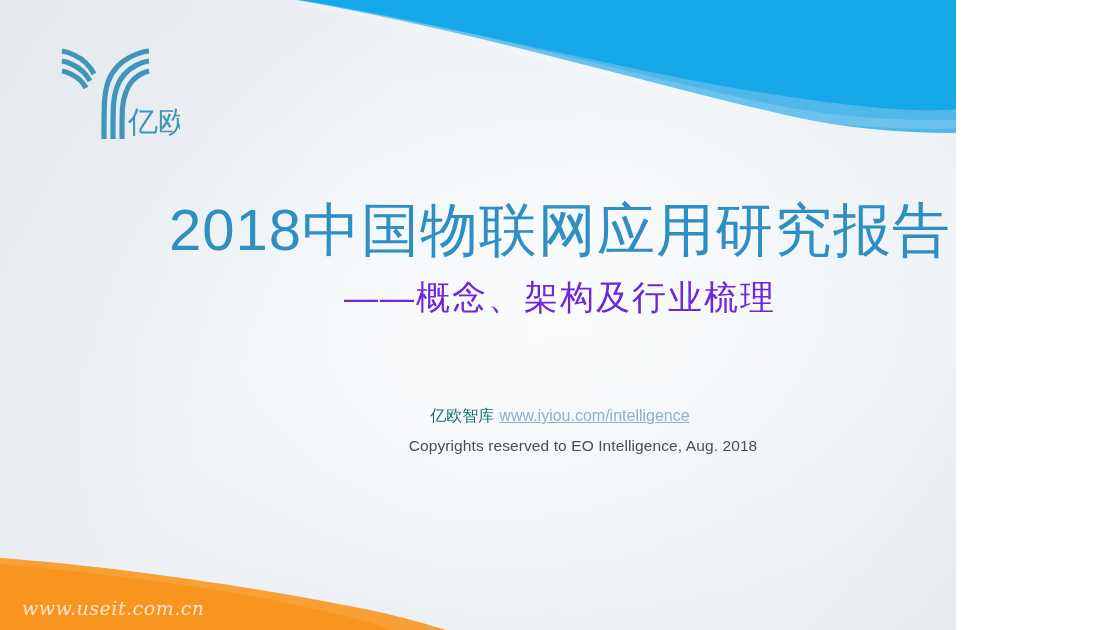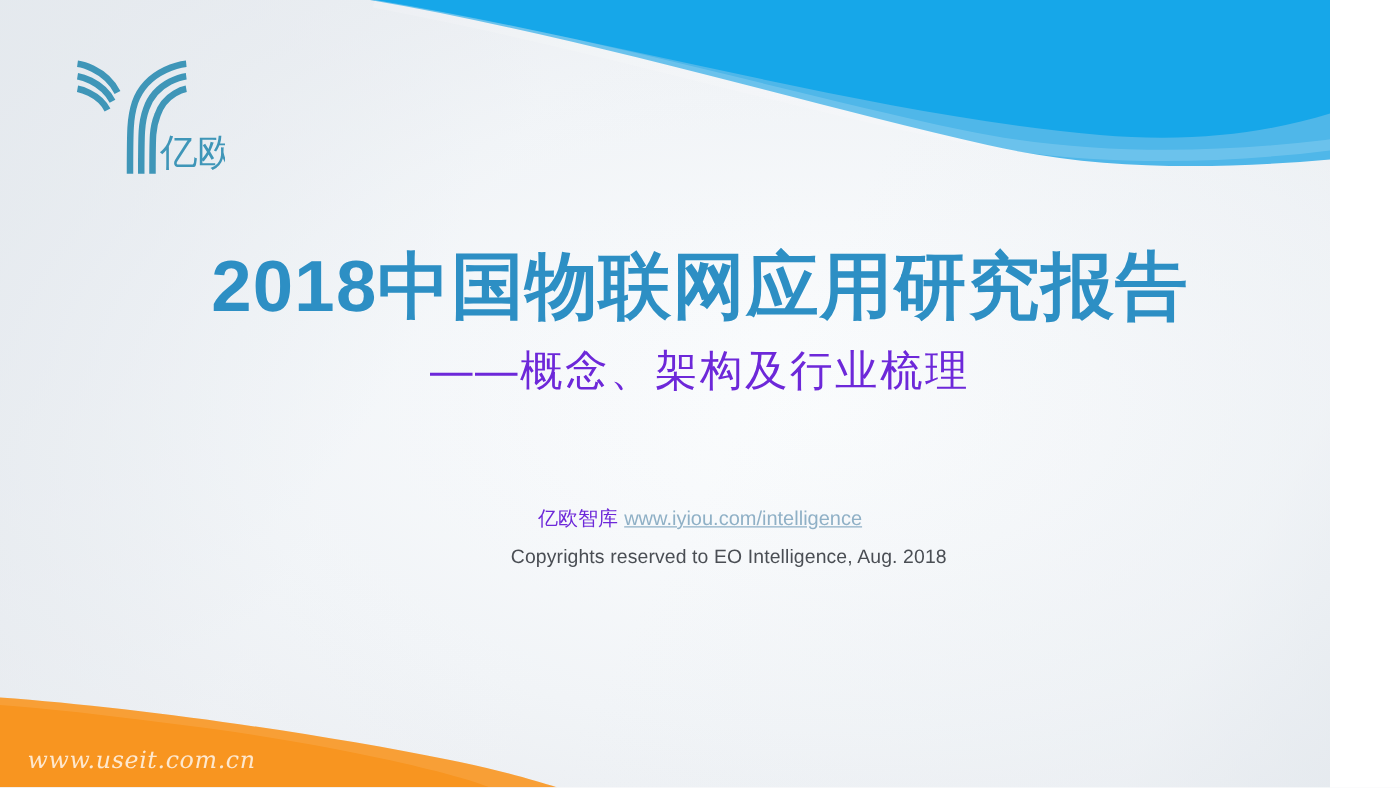--- a/index.html
+++ b/index.html
@@ -3,21 +3,21 @@
 <meta charset="utf-8">
 <style>
   html, body {
     margin: 0;
     padding: 0;
     background: #ffffff;
   }
 
   #slide {
     position: relative;
-    width: 1064px;
+    width: 956px;
     height: 630px;
     overflow: hidden;
     background: #eceff2;
     font-family: "Liberation Sans", "DejaVu Sans", sans-serif;
   }
 
   
   .bg-base {
     position: absolute;
     inset: 0;
@@ -63,21 +63,21 @@
   .title-block {
     position: absolute;
     left: 0;
     top: 198px;
     width: 1120px;
     text-align: center;
   }
   .main-title {
     font-size: 58px;
     line-height: 1.12;
-    font-weight: 700;
+    font-weight: 400;
     color: #2d8fc4;
     letter-spacing: 1px;
     white-space: nowrap;
   }
   .sub-title {
     margin-top: 14px;
     font-size: 34px;
     line-height: 1.2;
     font-weight: 400;
     color: #6d28d9;
@@ -92,21 +92,21 @@
     top: 405px;
     width: 1120px;
     text-align: center;
   }
   .credit-line-1 {
     font-size: 16px;
     color: #4b4f55;
     line-height: 22px;
   }
   .credit-org {
-    color: #6d28d9;
+    color: #0f766e;
   }
   .credit-url {
     color: #8fb0c6;
     text-decoration: underline;
     margin-left: 5px;
   }
   .credit-line-2 {
     margin-top: 9px;
     font-size: 15.5px;
     color: #4a4e54;

